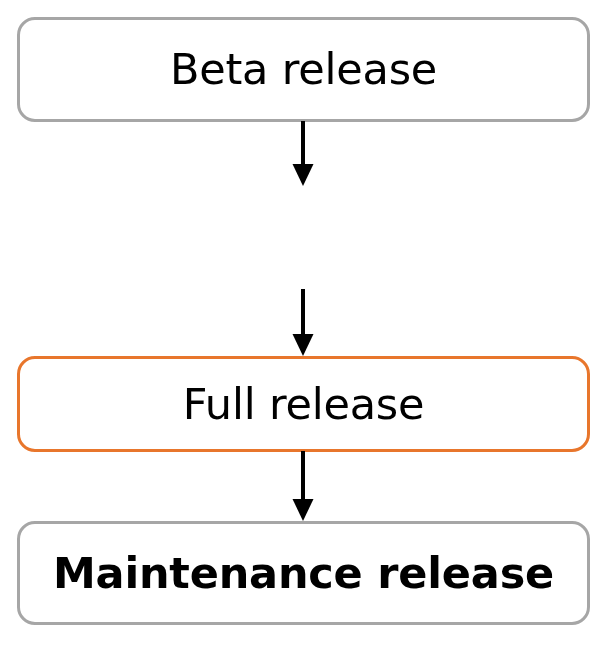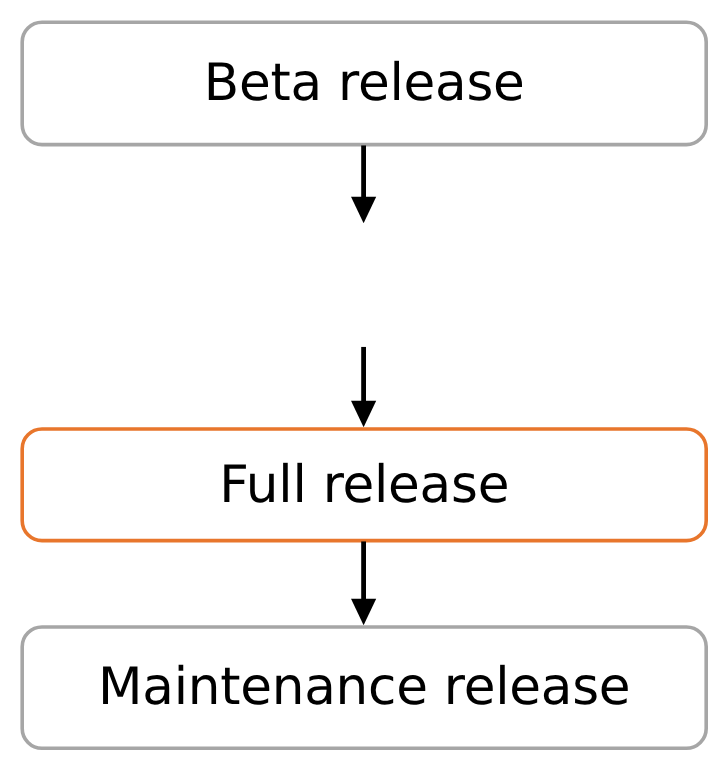--- a/index.html
+++ b/index.html
@@ -44,21 +44,21 @@
     color: #000000;
     letter-spacing: -0.2px;
     white-space: nowrap;
     text-align: center;
   }
 
   
   #node-beta        { top: 17px;  height: 105px; }
   #node-rc          { top: 186px; height: 104px; }
   #node-full        { top: 356px; height: 96px; align-items: center;  }
-  #node-maintenance { top: 521px; height: 104px; }
+  #node-maintenance { top: 521px; height: 104px; font-weight: bold; }
 
   
   .connector {
     position: absolute;
     left: 291px;
     width: 24px;
   }
   .connector svg {
     display: block;
     width: 24px;

